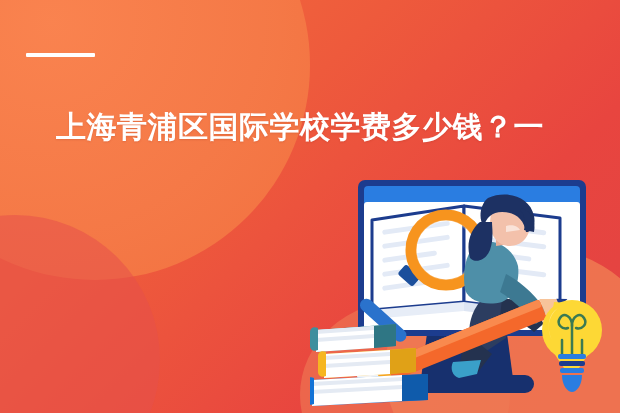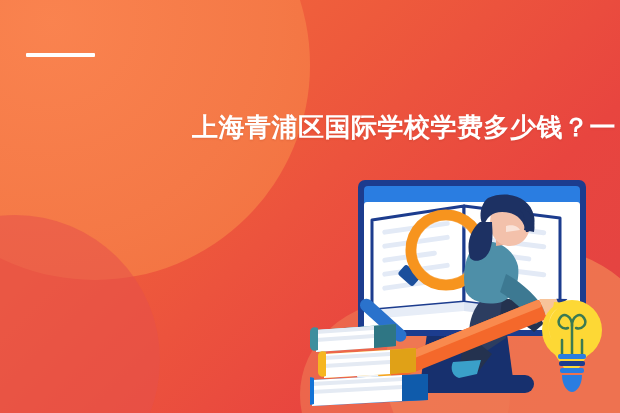--- a/index.html
+++ b/index.html
@@ -72,27 +72,26 @@
     border-radius: 1px;
   }
 
   
   .title {
     position: absolute;
     left: 56px;
     top: 107px;
     width: 560px;
     color: #ffffff;
-    font-size: 26px;
+    font-size: 30px;
     font-weight: bold;
     letter-spacing: .5px;
     line-height: 40px;
     white-space: nowrap;
     text-shadow: 0 1px 2px rgba(140,40,20,.18);
-    text-align: right;
   }
 
   
   .illo {
     position: absolute;
     left: 310px;
     top: 178px;
     width: 310px;
     height: 235px;
   }

